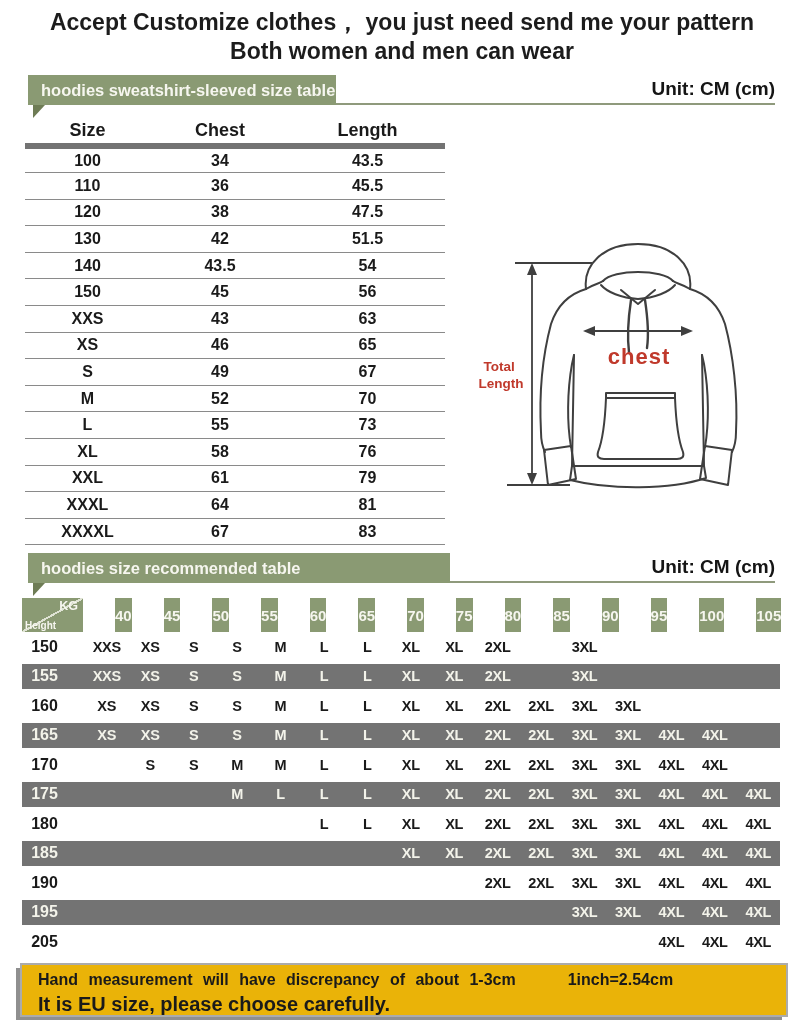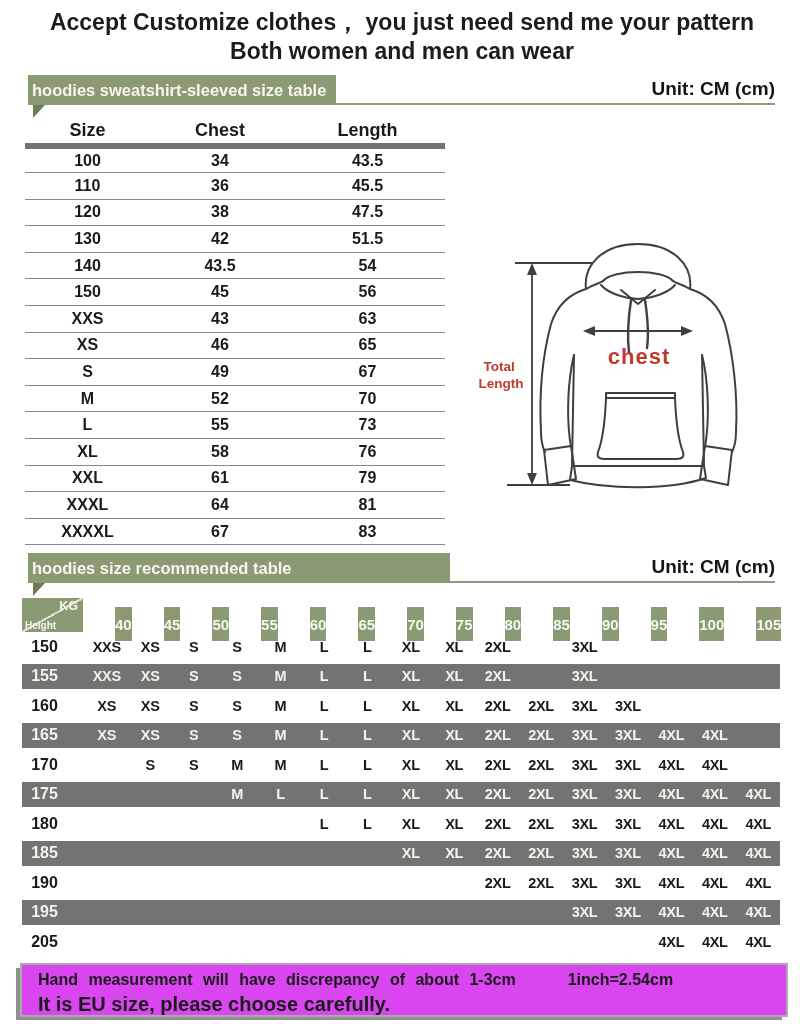--- a/index.html
+++ b/index.html
@@ -11,59 +11,59 @@
 
   
   .title { position:absolute; top:8px; left:2px; width:100%; text-align:center;
            font-weight:bold; font-size:23px; line-height:29px; color:#1c1c1c; }
 
   
   .banner { position:absolute; left:0; width:100%; height:30px; }
   .banner .rule { position:absolute; left:28px; right:25px; bottom:0; height:2px; background:#8f9a7c; }
   .banner .bar  { position:absolute; left:28px; top:0; height:30px; background:#8a9a73;
                   color:#f6f6ef; font-weight:bold; font-size:16.5px; line-height:30px;
-                  padding-left:4px; white-space:nowrap; }
+                  padding-left:13px; white-space:nowrap; }
   .banner .tail { position:absolute; left:33px; top:30px; width:0; height:0;
                   border-top:13px solid #6e7c55; border-right:12px solid transparent; }
   .banner .unit { position:absolute; right:25px; bottom:5px; font-weight:bold; font-size:19px; color:#151515; }
   #banner1 { top:75px; } #banner1 .bar { width:308px; }
   #banner2 { top:553px; } #banner2 .bar { width:422px; }
 
   
   .size-table { position:absolute; left:25px; top:118px; width:420px; border-collapse:collapse; }
   .size-table th { height:28px; font-size:18px; font-weight:bold; text-align:center;
                    border-bottom:6px solid #737373; color:#1a1a1a; }
   .size-table td { height:26.6px; font-size:16px; font-weight:bold; text-align:center;
                    border-bottom:1px solid #8a8a8a; color:#1a1a1a; }
   .size-table .c0 { width:125px; } .size-table .c1 { width:140px; } .size-table .c2 { width:155px; }
 
   
   .hoodie { position:absolute; left:455px; top:228px; width:345px; height:292px; }
 
   
   .rec-table { position:absolute; left:22px; top:598px; width:758px; }
   .rec-header { display:grid; grid-template-columns:63px repeat(16, 1fr); height:34px;gap:28px; }
-  .rec-header .hcell { padding:0 2px; height:100%;margin-top:9px; }
+  .rec-header .hcell { padding:0 2px; height:100%; }
   .rec-header .hinner { background:#8a9a73; height:100%; display:flex; align-items:center;
                         justify-content:center; color:#f6f6ef; font-weight:bold; font-size:15px; }
   .corner { position:relative; background:#8a9a73; height:100%; margin:0 2px 0 0; color:#f6f6ef;
             background-image:linear-gradient(to bottom right, transparent calc(50% - 1px),
                               #dfe3d4 calc(50% - 1px), #dfe3d4 calc(50% + 1px), transparent calc(50% + 1px)); }
   .corner .kg { position:absolute; top:1px; right:5px; font-weight:bold; font-size:12.5px; }
   .corner .ht { position:absolute; bottom:1px; left:3px; font-weight:bold; font-size:10px; }
   .rec-row { display:grid; grid-template-columns:63px repeat(16, 1fr); height:29.5px;
              align-items:center; }
   .rec-row.green { background:#737373; background-clip:content-box; padding:2px 0; }
   .rec-row .hcol { text-align:center; padding-right:18px; font-weight:bold; font-size:16px; color:#1a1a1a; }
   .rec-row .cell { text-align:center; font-weight:bold; font-size:14.5px; color:#1a1a1a; letter-spacing:-0.3px; }
   .rec-row.green .hcol, .rec-row.green .cell { color:#f3f3ea; }
 
   
   .footer { position:absolute; left:20px; top:963px; width:768px; height:54px;
-            border:2px solid #ababab; background:#d946ef; padding:6px 16px 0 16px;
+            border:2px solid #ababab; background:#eab308; padding:6px 16px 0 16px;
             box-shadow:-5px 4px 0 -1px #8f8f8f; }
   .footer .l1 { font-weight:bold; font-size:16px; color:#1a1a1a; word-spacing:6px; white-space:nowrap; }
   .footer .l1 .right { margin-left:52px; word-spacing:0; }
   .footer .l2 { font-weight:bold; font-size:20px; color:#1a1a1a; margin-top:4px; }
 
   svg text { font-family:"Liberation Sans", sans-serif; }
 </style>
 </head>
 <body>
 

